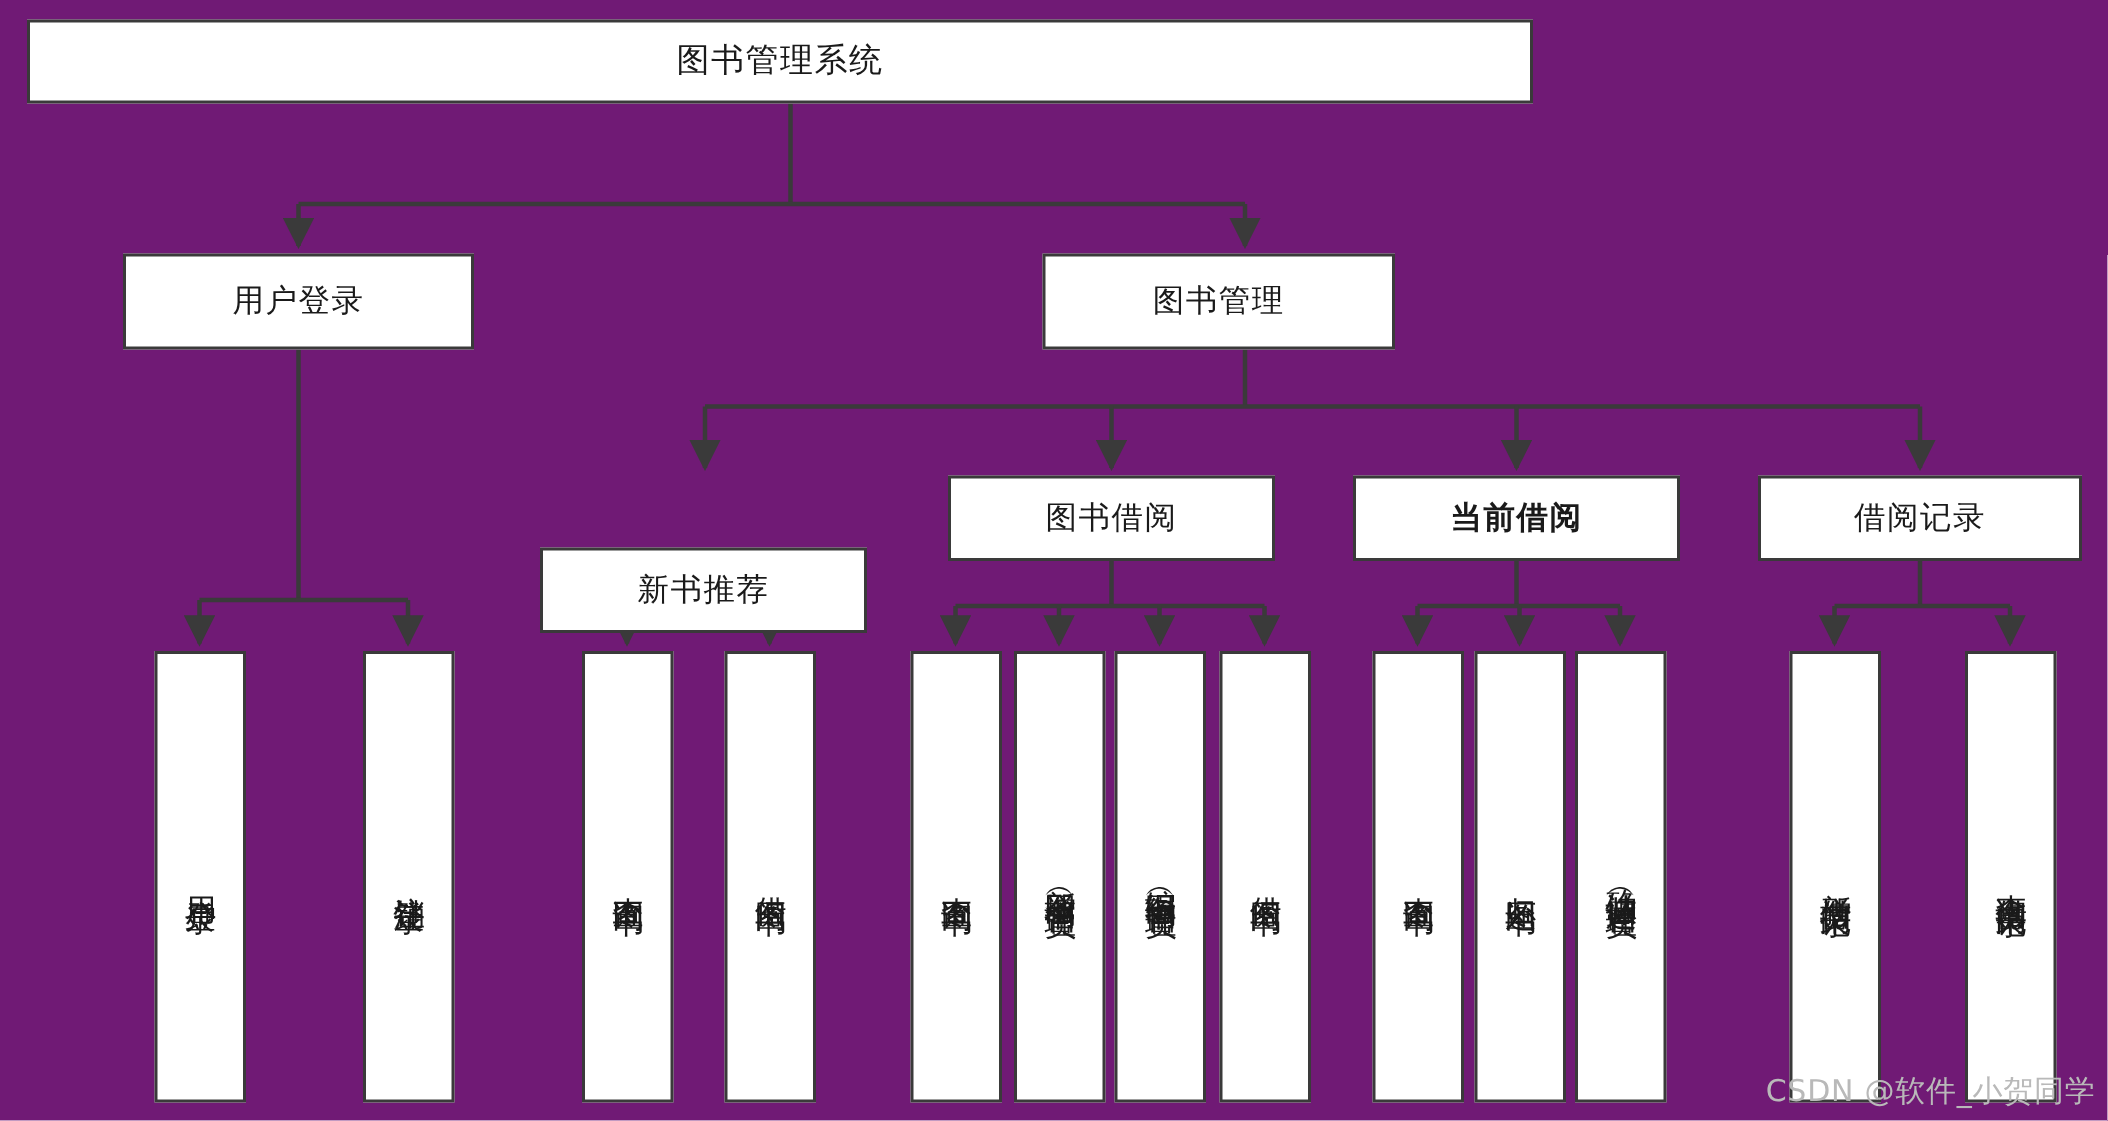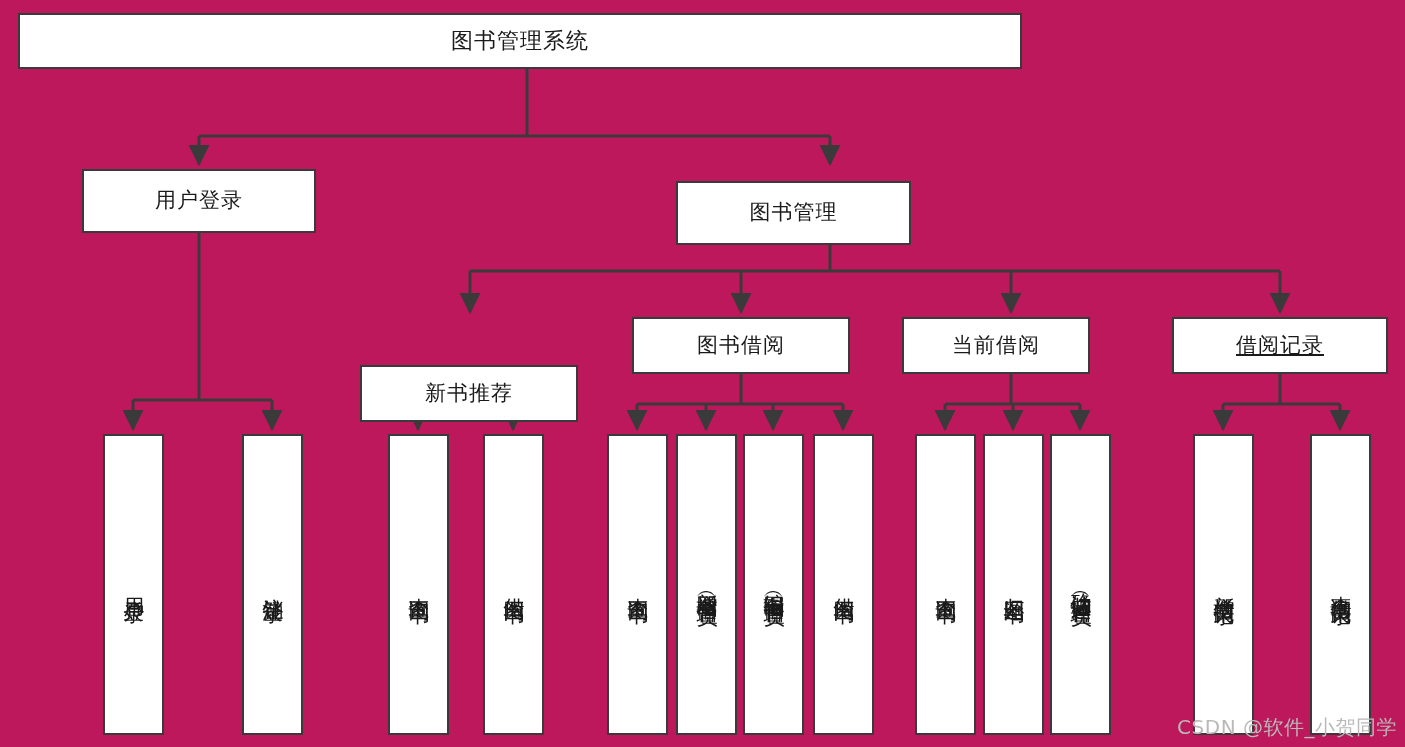--- a/index.html
+++ b/index.html
@@ -7,21 +7,21 @@
     padding: 0;
     background: #ffffff;
   }
   body {
     font-family: "DejaVu Sans", "Liberation Sans", sans-serif;
   }
   #canvas {
     position: relative;
     width: 1405px;
     height: 747px;
-    background: #be185d;
+    background: #701a75;
     overflow: hidden;
   }
   #edges {
     position: absolute;
     left: 0;
     top: 0;
     width: 1405px;
     height: 747px;
   }
   .node {
@@ -121,34 +121,34 @@
     </g>
   </svg>
 
   <div class="node h root" id="n-root" style="left: 18px; top: 13px; width: 1004px; height: 56px;">
     <span class="label">图书管理系统</span>
   </div>
 
   <div class="node h" id="n-l2-0" style="left: 82px; top: 169px; width: 234px; height: 64px;">
     <span class="label">用户登录</span>
   </div>
-  <div class="node h" id="n-l2-1" style="left: 676px; top: 169px; width: 235px; height: 64px; margin-top: 12px;">
+  <div class="node h" id="n-l2-1" style="left: 695px; top: 169px; width: 235px; height: 64px;">
     <span class="label">图书管理</span>
   </div>
 
   <div class="node h" id="n-l3-0" style="left: 360px; top: 317px; width: 218px; height: 57px; margin-top: 48px;">
     <span class="label">新书推荐</span>
   </div>
   <div class="node h" id="n-l3-1" style="left: 632px; top: 317px; width: 218px; height: 57px;">
     <span class="label">图书借阅</span>
   </div>
-  <div class="node h" id="n-l3-2" style="left: 902px; top: 317px; width: 188px; height: 57px;">
+  <div class="node h" id="n-l3-2" style="left: 902px; top: 317px; width: 218px; height: 57px; font-weight: bold;">
     <span class="label">当前借阅</span>
   </div>
-  <div class="node h" id="n-l3-3" style="left: 1172px; top: 317px; width: 216px; height: 57px; text-decoration: underline;">
+  <div class="node h" id="n-l3-3" style="left: 1172px; top: 317px; width: 216px; height: 57px;">
     <span class="label">借阅记录</span>
   </div>
 
   <div class="node v" id="n-leaf-0" style="left: 103px; top: 434px; width: 61px; height: 301px;">
     <span class="label">用户登录</span>
   </div>
   <div class="node v" id="n-leaf-1" style="left: 242px; top: 434px; width: 61px; height: 301px;">
     <span class="label">注销登录</span>
   </div>
   <div class="node v" id="n-leaf-2" style="left: 388px; top: 434px; width: 61px; height: 301px;">

